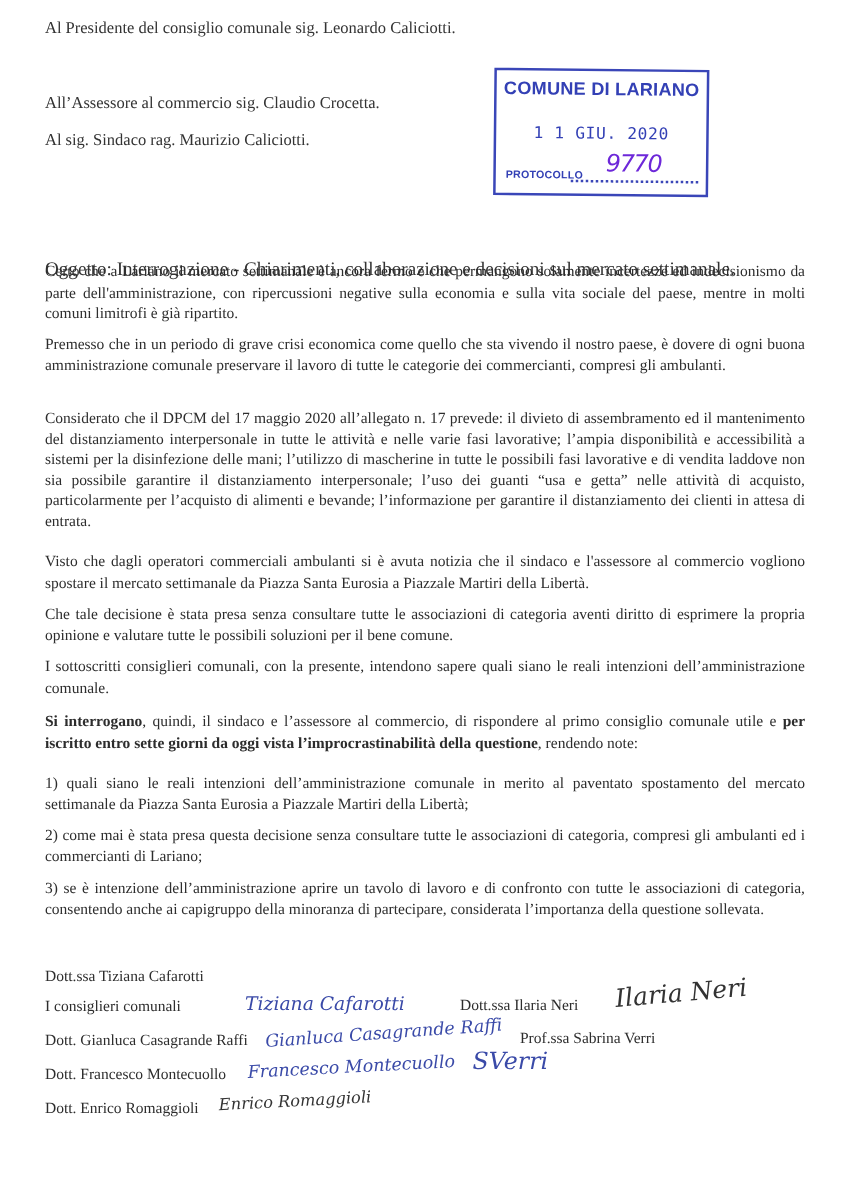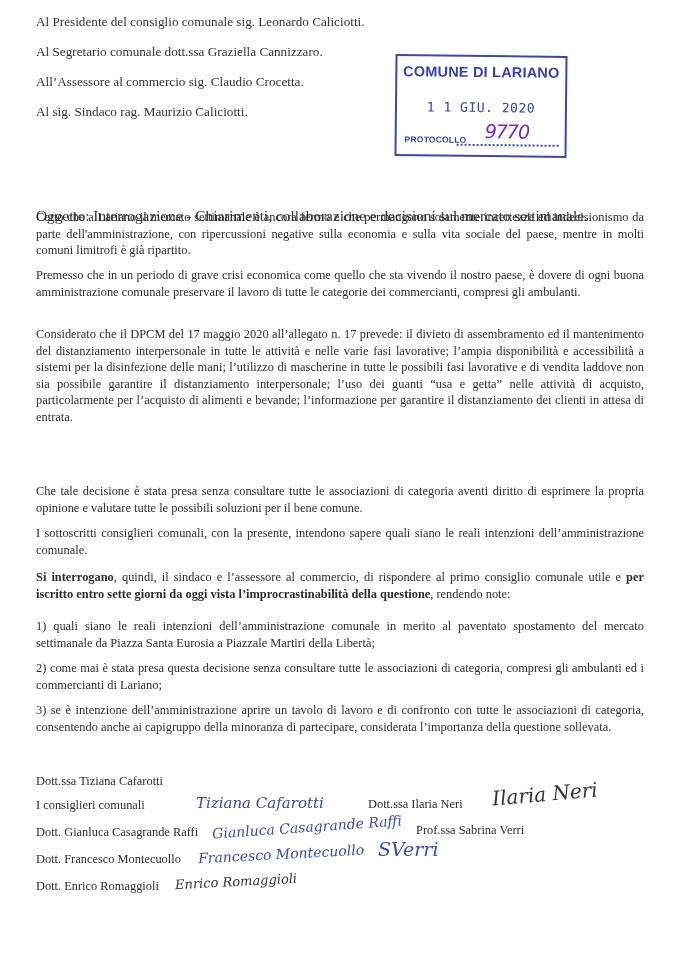--- a/index.html
+++ b/index.html
@@ -29,37 +29,37 @@
     .signature { position: absolute; font-family: "DejaVu Serif", serif; font-style: italic; white-space: nowrap; }
     .sig-blue { color: #3a4aa8; }
     .sig-black { color: #333; }
   </style>
 </head>
 <body>
 
 <div class="page">
 
   <div class="addr" style="top:14px">Al Presidente del consiglio comunale sig. Leonardo Caliciotti.</div>
-  <div class="addr" style="top:44px">Al Segretario comunale dott.ssa Graziella Cannizzaro.</div>
   <div class="addr" style="top:74px">All’Assessore al commercio sig. Claudio Crocetta.</div>
   <div class="addr" style="top:104px">Al sig. Sindaco rag. Maurizio Caliciotti.</div>
 
   <div class="stamp">
     <div class="title">COMUNE DI LARIANO</div>
     <div class="date">1 1 GIU. 2020</div>
     <div class="proto-label">PROTOCOLLO</div>
     <div class="dots"></div>
     <div class="proto-num">9770</div>
   </div>
 
   <div class="subject">Oggetto: Interrogazione - Chiarimenti, collaborazione e decisioni sul mercato settimanale.</div>
 
   <div class="para" style="top:209px">Certo che a Lariano il mercato settimanale è ancora fermo e che permangono solamente incertezze ed indecisionismo da parte dell'amministrazione, con ripercussioni negative sulla economia e sulla vita sociale del paese, mentre in molti comuni limitrofi è già ripartito.</div>
   <div class="para" style="top:267px">Premesso che in un periodo di grave crisi economica come quello che sta vivendo il nostro paese, è dovere di ogni buona amministrazione comunale preservare il lavoro di tutte le categorie dei commercianti, compresi gli ambulanti.</div>
   <div class="para" style="top:326px">Considerato che il DPCM del 17 maggio 2020 all’allegato n. 17 prevede: il divieto di assembramento ed il mantenimento del distanziamento interpersonale in tutte le attività e nelle varie fasi lavorative; l’ampia disponibilità e accessibilità a sistemi per la disinfezione delle mani; l’utilizzo di mascherine in tutte le possibili fasi lavorative e di vendita laddove non sia possibile garantire il distanziamento interpersonale; l’uso dei guanti “usa e getta” nelle attività di acquisto, particolarmente per l’acquisto di alimenti e bevande; l’informazione per garantire il distanziamento dei clienti in attesa di entrata.</div>
+  <div class="para" style="top:441px">Visto che dagli operatori commerciali ambulanti si è avuta notizia che il sindaco e l'assessore al commercio vogliono spostare il mercato settimanale da Piazza Santa Eurosia a Piazzale Martiri della Libertà.</div>
   <div class="para" style="top:483px">Che tale decisione è stata presa senza consultare tutte le associazioni di categoria aventi diritto di esprimere la propria opinione e valutare tutte le possibili soluzioni per il bene comune.</div>
   <div class="para" style="top:525px">I sottoscritti consiglieri comunali, con la presente, intendono sapere quali siano le reali intenzioni dell’amministrazione comunale.</div>
 
   <div class="para" style="top:569px">
     <b>Si interrogano</b><span>, quindi, il sindaco e l’assessore al commercio, di rispondere al primo consiglio comunale utile e </span><b>per iscritto entro sette giorni da oggi vista l’improcrastinabilità della questione</b><span>, rendendo note:</span>
   </div>
 
   <div class="para" style="top:618px">1) quali siano le reali intenzioni dell’amministrazione comunale in merito al paventato spostamento del mercato settimanale da Piazza Santa Eurosia a Piazzale Martiri della Libertà;</div>
   <div class="para" style="top:660px">2) come mai è stata presa questa decisione senza consultare tutte le associazioni di categoria, compresi gli ambulanti ed i commercianti di Lariano;</div>
   <div class="para" style="top:702px">3) se è intenzione dell’amministrazione aprire un tavolo di lavoro e di confronto con tutte le associazioni di categoria, consentendo anche ai capigruppo della minoranza di partecipare, considerata l’importanza della questione sollevata.</div>

